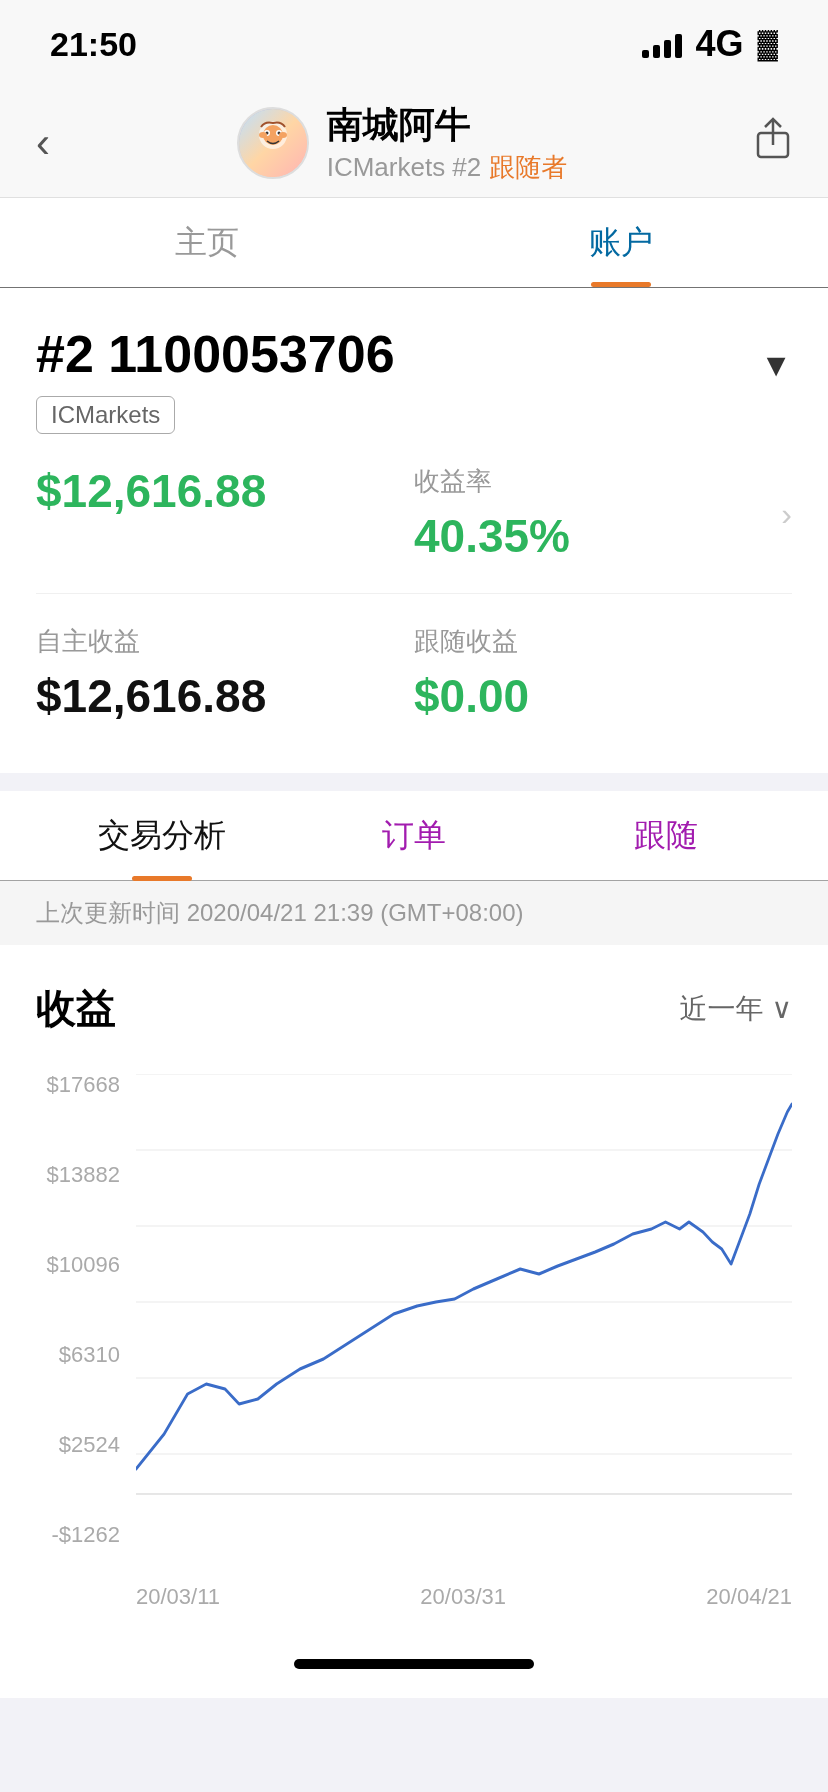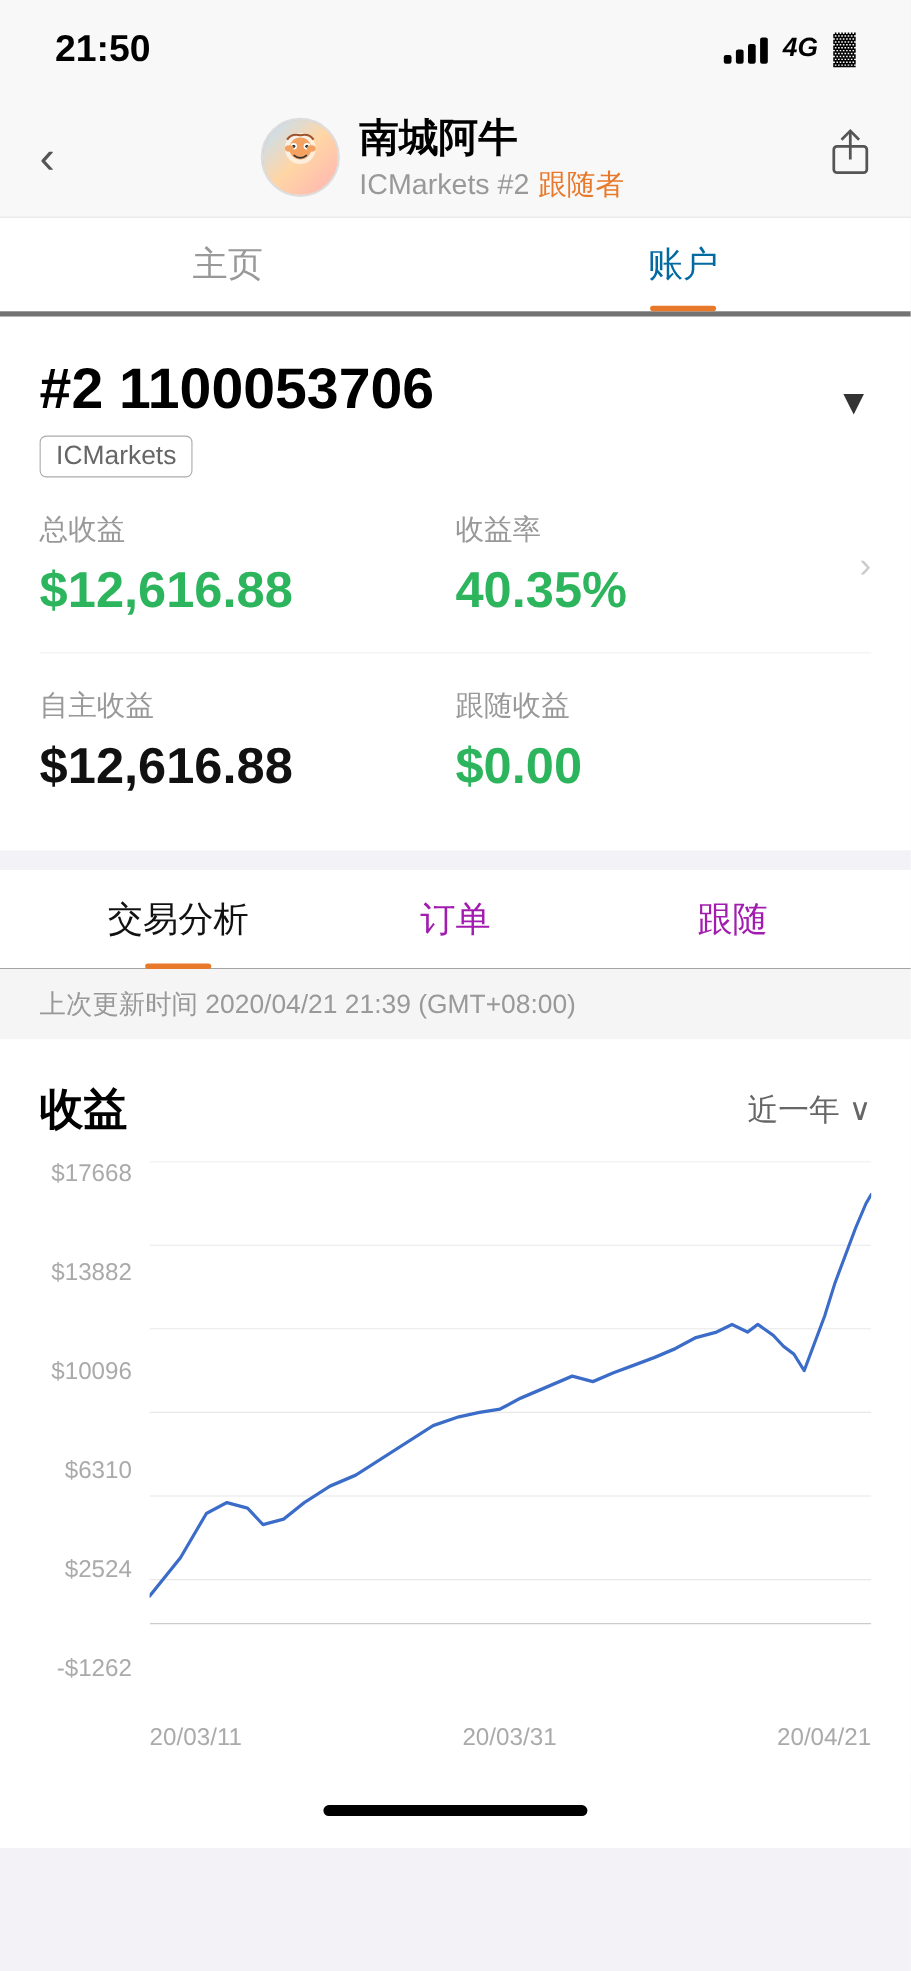--- a/index.html
+++ b/index.html
@@ -36,24 +36,23 @@
       align-items: flex-end;
       gap: 4px;
       height: 28px;
     }
     .signal-bar {
       width: 7px;
       background: #000;
       border-radius: 2px;
     }
     .signal-4g {
-      font-size: 24px;
+      font-size: 36px;
       font-weight: 600;
       color: #000;
-      font-style: italic;
     }
     .battery-icon {
       font-size: 28px;
       color: #000;
     }
 
     
     .nav-header {
       background: #f8f8f8;
       height: 110px;
@@ -110,21 +109,21 @@
       color: #555;
       cursor: pointer;
     }
 
     
     .tab-bar {
       background: #fff;
       height: 90px;
       display: flex;
       align-items: center;
-      border-bottom: 5px solid #737373;
+      border-bottom: 1px solid #737373;
     }
     .tab-item {
       flex: 1;
       display: flex;
       flex-direction: column;
       align-items: center;
       justify-content: center;
       height: 100%;
       font-size: 32px;
       color: #999;
@@ -271,21 +270,21 @@
 
     
     .chart-section {
       background: #fff;
       padding: 36px 36px 0;
     }
     .chart-header {
       display: flex;
       align-items: center;
       justify-content: space-between;
-      margin-bottom: 20px;
+      margin-bottom: 38px;
     }
     .chart-title {
       font-size: 40px;
       font-weight: 600;
       color: #000;
     }
     .chart-period {
       font-size: 28px;
       color: #666;
       display: flex;
@@ -429,21 +428,20 @@
   <div class="account-section">
     <div class="account-header">
       <span class="account-number">#2 1100053706</span>
       <span class="account-dropdown">▼</span>
     </div>
     <div class="account-broker-tag">ICMarkets</div>
 
     <div class="stats-grid">
 
       <div class="stat-item">
-        <div class="stat-label">总收益</div>
         <div class="stat-value green">$12,616.88</div>
       </div>
 
       <div class="stat-item" style="position:relative">
         <div class="stat-label">收益率</div>
         <div class="stat-value green">40.35%</div>
         <span class="stat-arrow">›</span>
       </div>
 
       <div class="stats-divider"></div>

